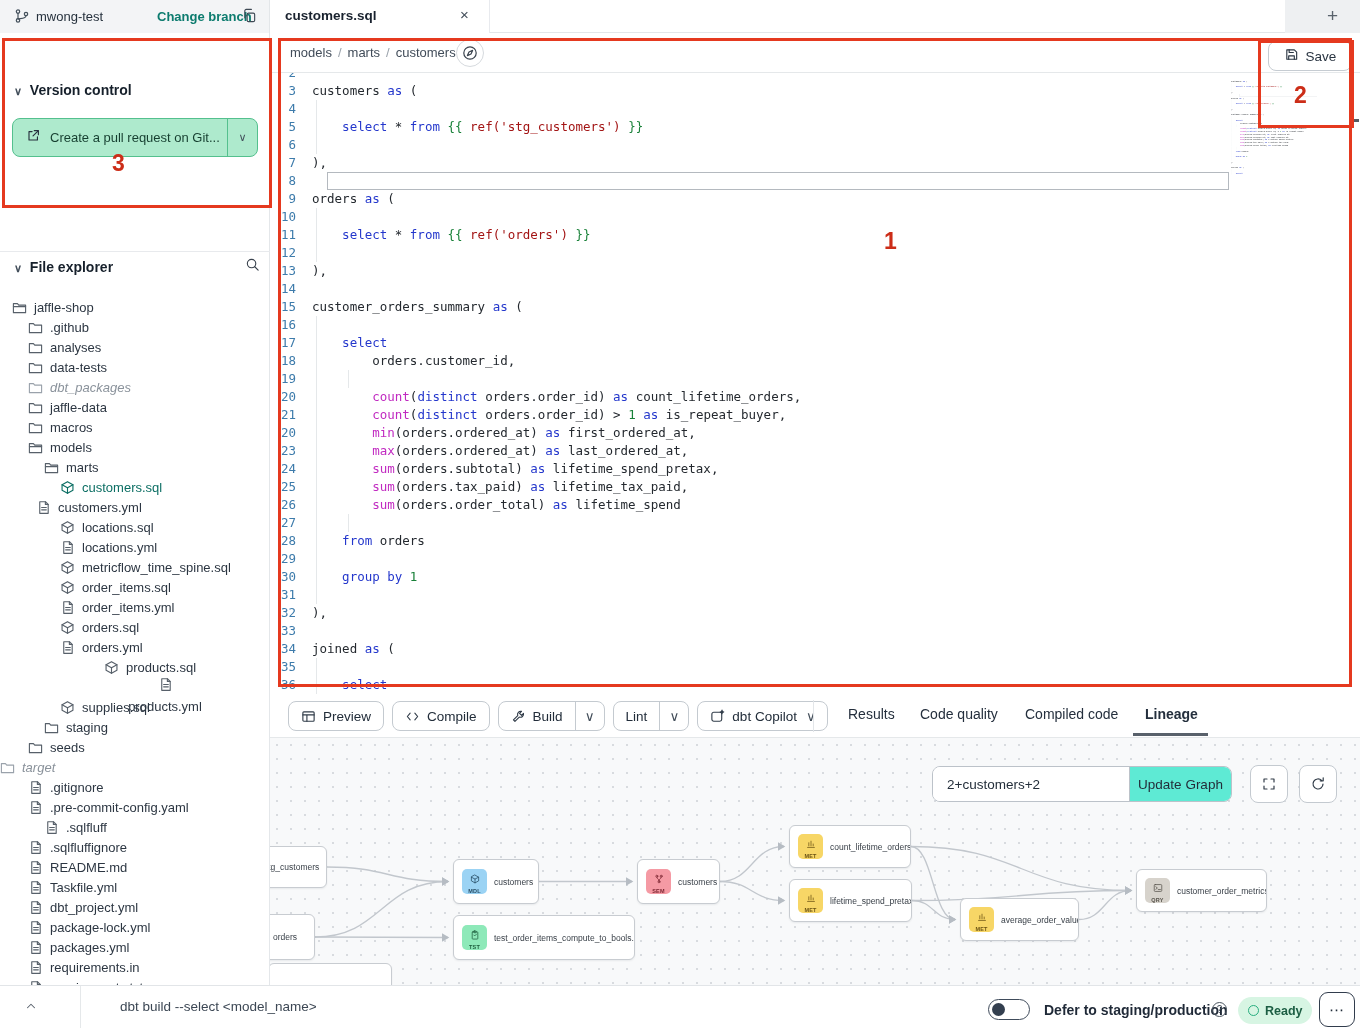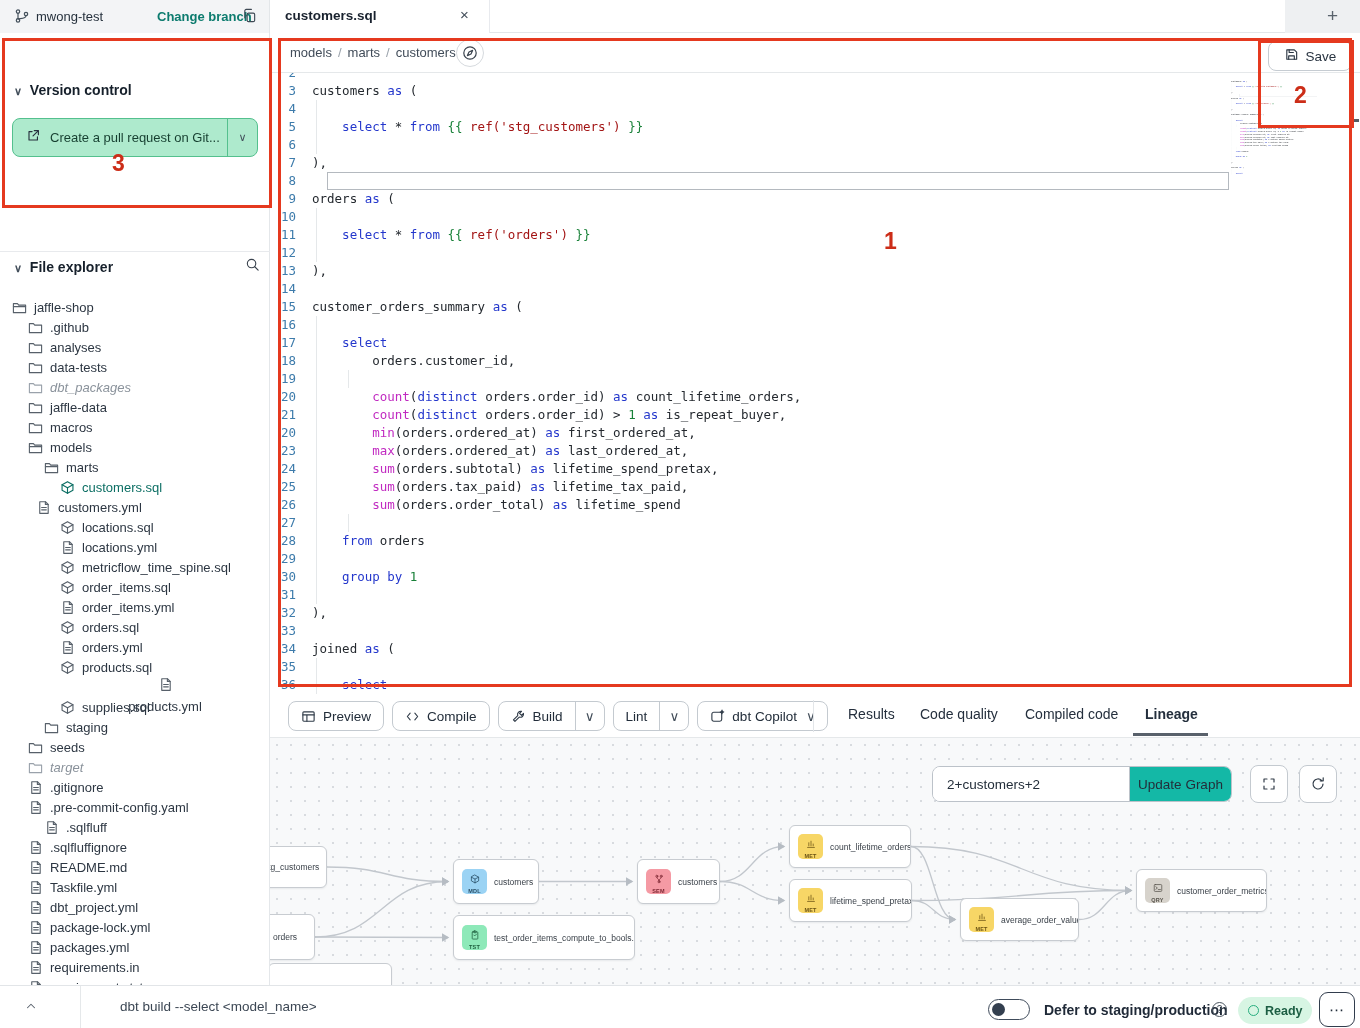--- a/index.html
+++ b/index.html
@@ -78,21 +78,21 @@
   .rtab { position:absolute; top:11px; font-size:14px; color:#242f3d; cursor:pointer; }
   #tab-underline { left:863px; top:38px; width:75px; height:3px; background:#59616b; }
 
   
   #lineage { left:270px; top:737px; width:1090px; height:248px; overflow:hidden; border-top:1px solid #e5e8ea;
     background:#f8f9fa; background-image:radial-gradient(circle, #d8dbdf 1px, transparent 1.2px); background-size:14px 14px; }
   #graph-sel { left:662px; top:28px; width:300px; height:36px; border:1px solid #bcc2c9; border-radius:8px; background:#fff;
     display:flex; overflow:hidden; }
   #graph-sel input { flex:1; border:none; outline:none; font-size:13.5px; color:#232e3a; padding-left:14px; background:#fff;
     font-family:"Liberation Sans", sans-serif; }
-  #update-graph { width:102px; background:#14b8a6; border-left:1px solid #bcc2c9; display:flex; align-items:center;
+  #update-graph { width:102px; background:#5eead4; border-left:1px solid #bcc2c9; display:flex; align-items:center;
     justify-content:center; font-size:13.5px; color:#232e3a; cursor:pointer; }
   .gctl { width:38px; height:38px; background:#fff; border:1px solid #c4cad0; border-radius:8px; display:flex;
     align-items:center; justify-content:center; color:#323d49; cursor:pointer; }
   #btn-fullscreen { left:980px; top:27px; } #btn-refresh { left:1029px; top:27px; }
   #edges-svg { left:0; top:0; }
   .node { position:absolute; background:#fff; border:1px solid #c8ccd1; border-radius:6px; box-shadow:0 1px 2px rgba(20,30,40,.07);
     display:flex; align-items:center; gap:7px; padding:0 8px; overflow:hidden; cursor:pointer; }
   .node .nlabel { font-size:8.5px; color:#3a4149; white-space:nowrap; }
   .node.padbadge { padding-left:44px; }
   .badge { width:25px; height:25px; border-radius:5px; display:flex; flex-direction:column; align-items:center;
@@ -335,21 +335,21 @@
         <div class="trow" style="padding-left: 60px;">
           <span class="ticon">
             <svg width="15" height="15" viewBox="0 0 16 16" fill="none" stroke="currentColor" stroke-width="1.2" stroke-linecap="round" stroke-linejoin="round">
               <path d="M4 1.8h6l3 3v9.4H4z"></path>
               <path d="M10 1.8v3h3"></path>
               <path d="M6 8h5M6 10.5h5"></path>
             </svg>
           </span>
           <span>orders.yml</span>
         </div>
-        <div class="trow" style="padding-left: 60px;">
+        <div class="trow" style="padding-left: 60px; margin-left: 44px;">
           <span class="ticon">
             <svg width="15" height="15" viewBox="0 0 16 16" fill="none" stroke="currentColor" stroke-width="1.2" stroke-linecap="round" stroke-linejoin="round">
               <path d="M8 1.8 13.8 5v6L8 14.2 2.2 11V5z"></path>
               <path d="M2.2 5 8 8.2 13.8 5"></path>
               <path d="M8 8.2v6"></path>
             </svg>
           </span>
           <span>products.sql</span>
         </div>
         <div class="trow" style="padding-left: 60px; flex-direction: column;">
@@ -381,21 +381,21 @@
           <span>staging</span>
         </div>
         <div class="trow" style="padding-left: 28px;">
           <span class="ticon">
             <svg width="15" height="15" viewBox="0 0 16 16" fill="none" stroke="currentColor" stroke-width="1.2" stroke-linecap="round" stroke-linejoin="round">
               <path d="M1.5 3.8h4.3l1.4 1.7h7.3v8h-13z"></path>
             </svg>
           </span>
           <span>seeds</span>
         </div>
-        <div class="trow muted" style="padding-left: 28px;">
+        <div class="trow muted" style="">
           <span class="ticon">
             <svg width="15" height="15" viewBox="0 0 16 16" fill="none" stroke="currentColor" stroke-width="1.2" stroke-linecap="round" stroke-linejoin="round">
               <path d="M1.5 3.8h4.3l1.4 1.7h7.3v8h-13z"></path>
             </svg>
           </span>
           <span>target</span>
         </div>
         <div class="trow" style="padding-left: 28px;">
           <span class="ticon">
             <svg width="15" height="15" viewBox="0 0 16 16" fill="none" stroke="currentColor" stroke-width="1.2" stroke-linecap="round" stroke-linejoin="round">

